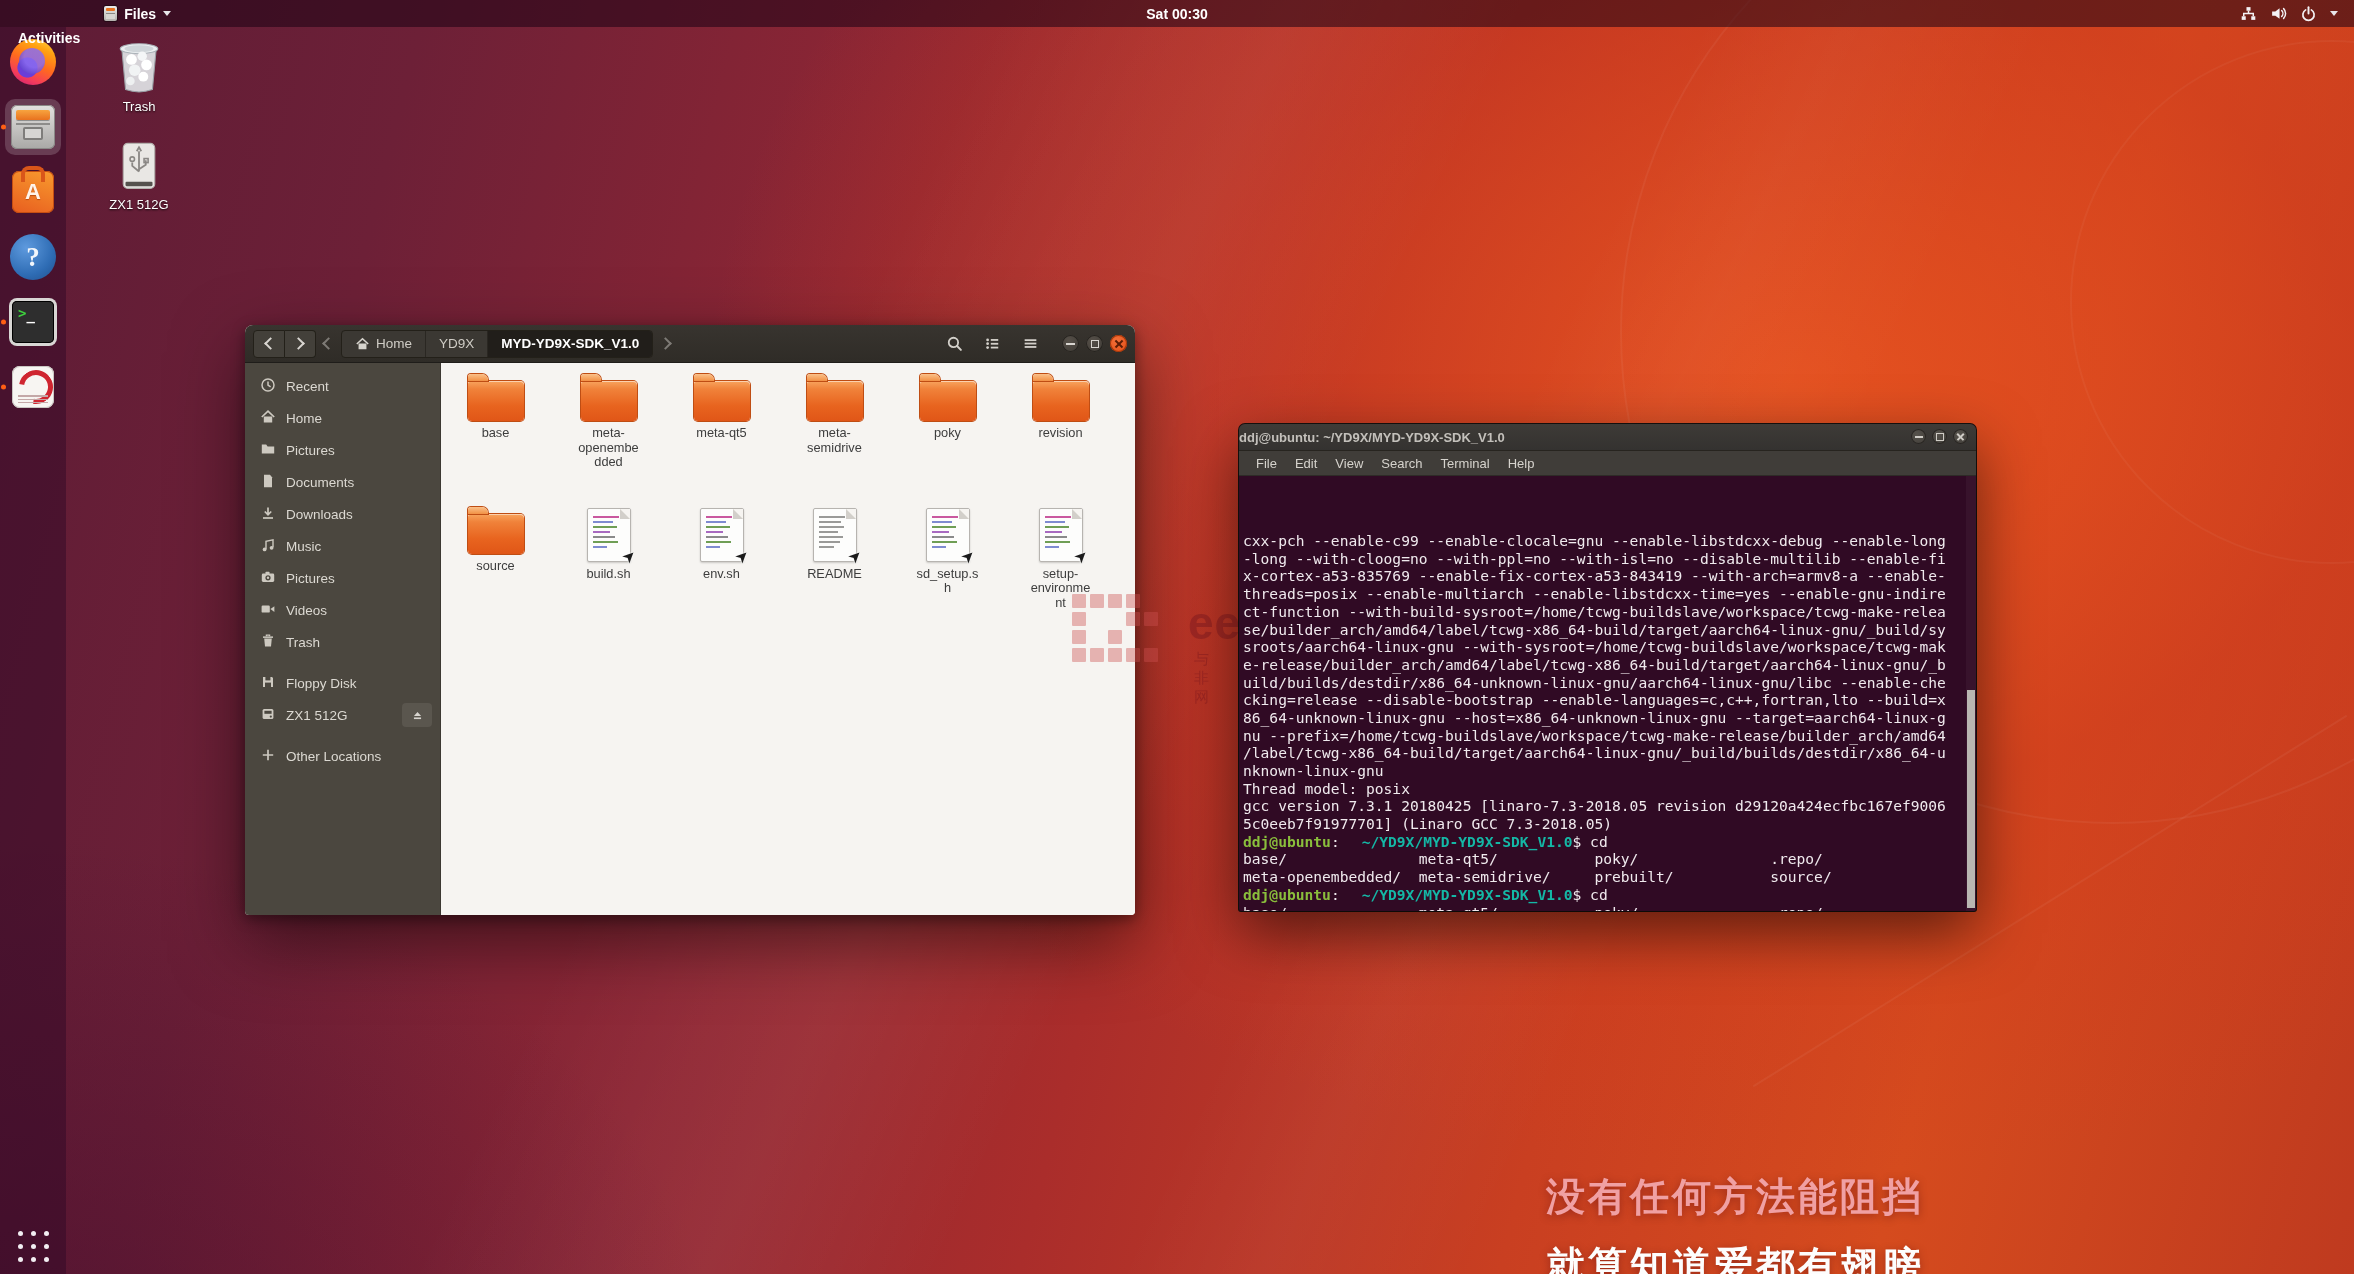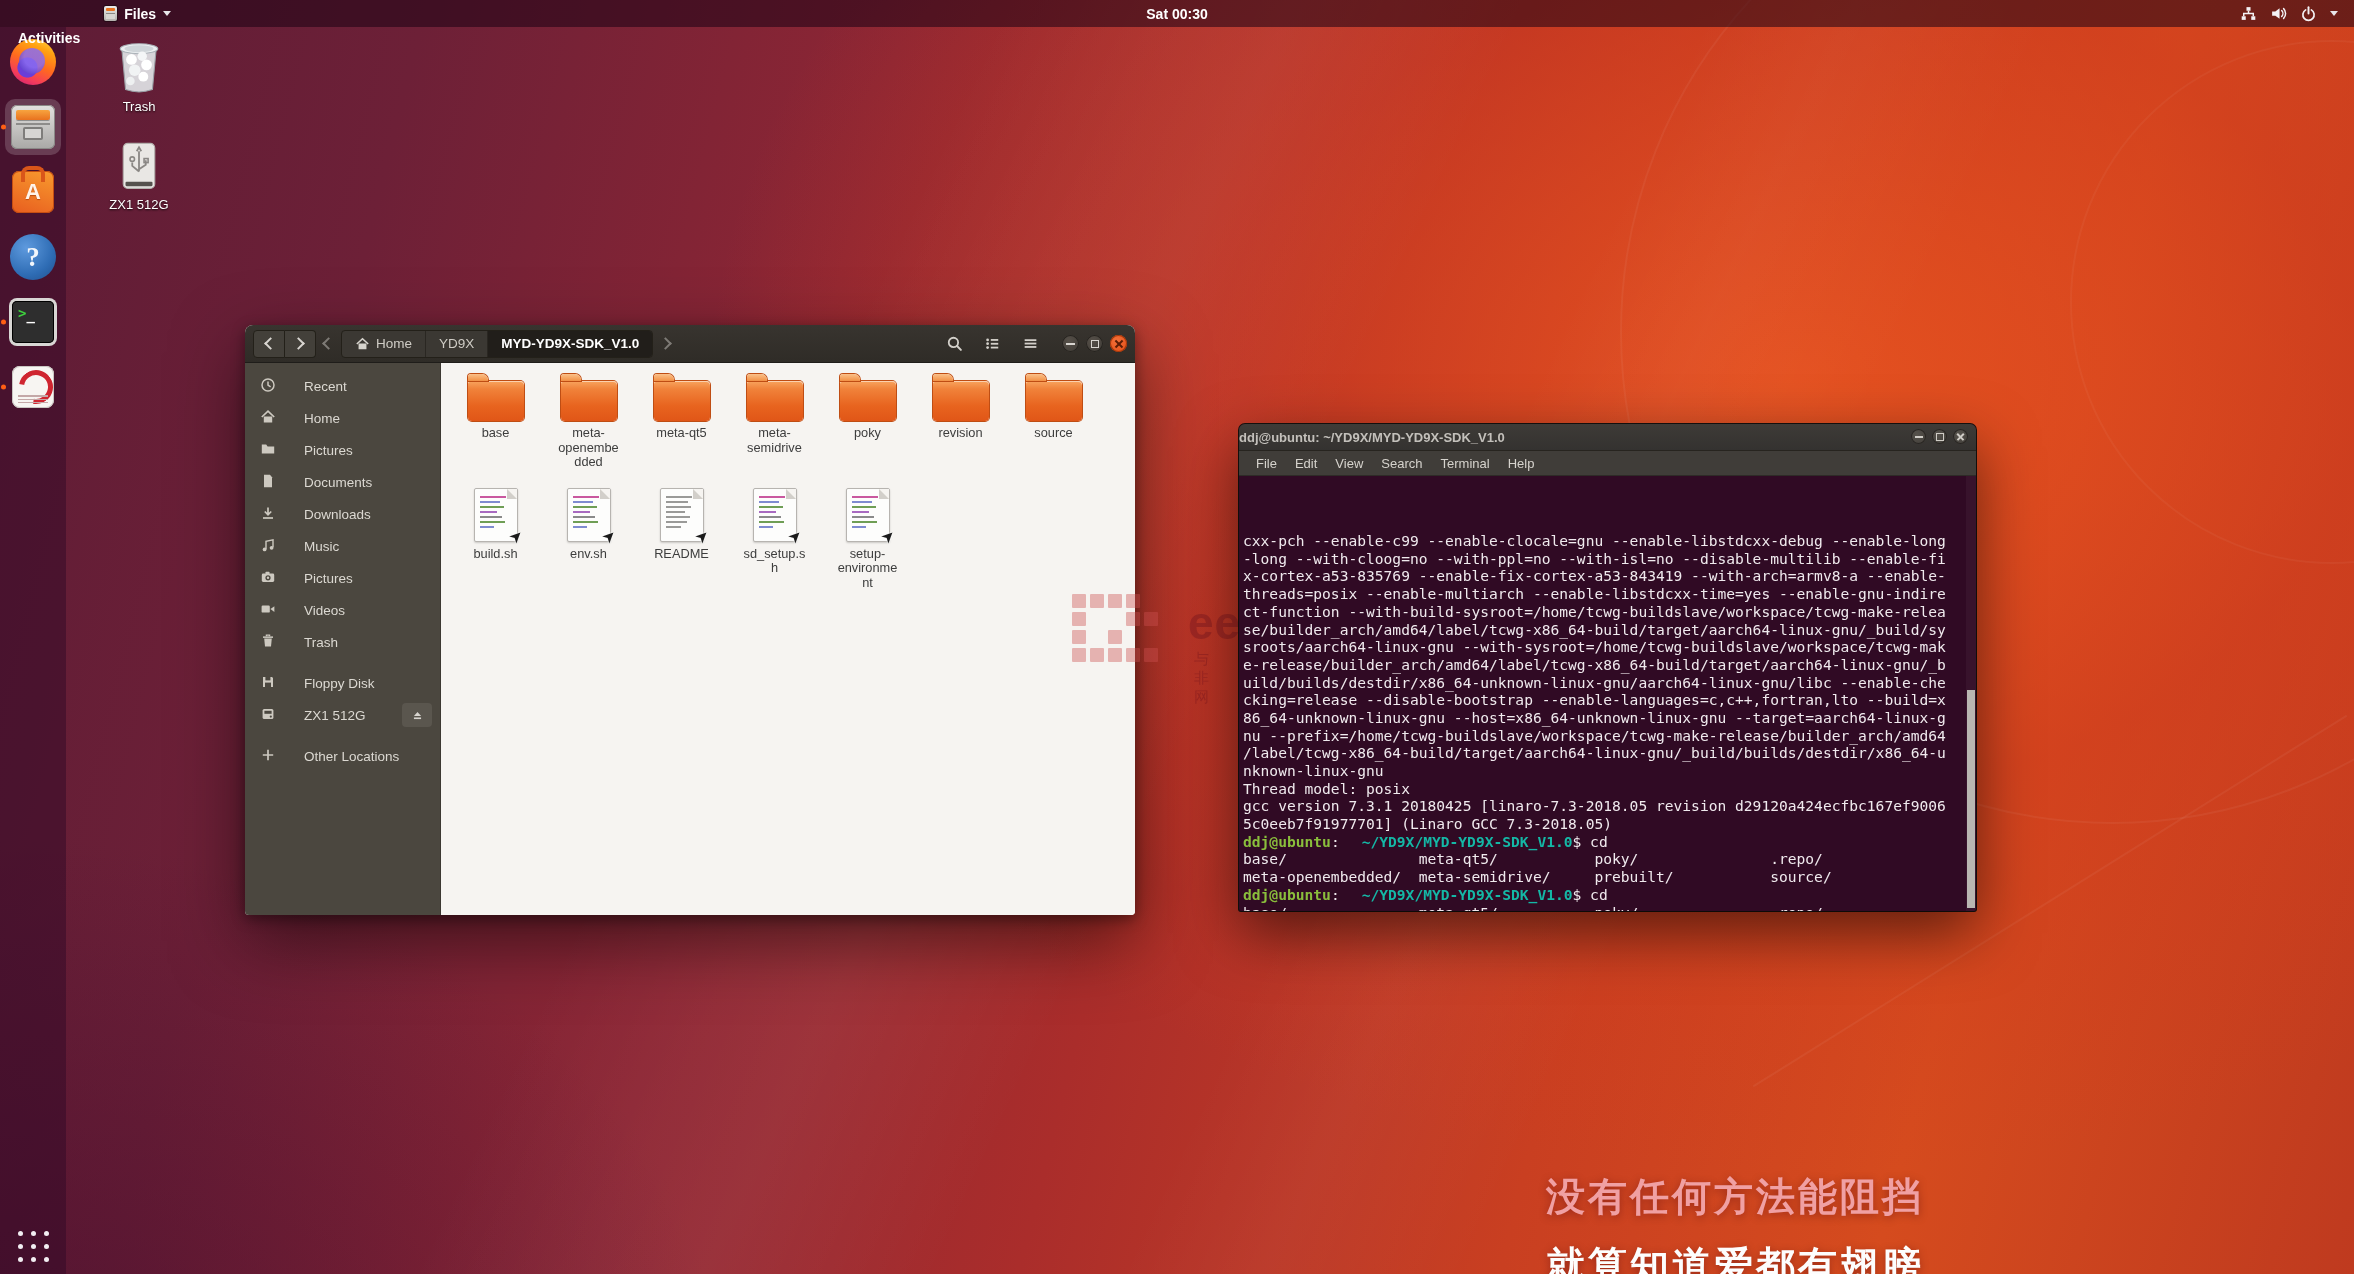--- a/index.html
+++ b/index.html
@@ -96,25 +96,25 @@
   .winbtns{display:flex;gap:7px;margin-left:10px;}
   .winbtn{width:17px;height:17px;border-radius:50%;background:radial-gradient(circle at 40% 35%,#565049,#3e3a35);box-shadow:inset 0 0 0 1px #26231f;position:relative;}
   .winbtn.min::before{content:"";position:absolute;left:4px;right:4px;top:8px;height:1.8px;background:#d8d5d0;}
   .winbtn.max::before{content:"";position:absolute;left:4.5px;top:4.5px;width:6px;height:6px;border:1.5px solid #d8d5d0;}
   .winbtn.close{background:radial-gradient(circle at 40% 35%,#f4713a,#e04a12);box-shadow:inset 0 0 0 1px #a33609;}
   .winbtn.close::before,.winbtn.close::after{content:"";position:absolute;left:3.5px;top:7.6px;width:10px;height:1.8px;background:#5c1d06;}
   .winbtn.close::before{transform:rotate(45deg);}
   .winbtn.close::after{transform:rotate(-45deg);}
   .fwin-body{display:flex;height:553px;}
   .sidebar{width:196px;background:#4b473f;border-right:1px solid #3c3832;padding-top:7px;box-sizing:border-box;}
-  .side-item{height:32px;display:flex;align-items:center;gap:28px;padding-left:15px;color:#dcd9d2;font-size:13.5px;}
+  .side-item{height:32px;display:flex;align-items:center;gap:10px;padding-left:15px;color:#dcd9d2;font-size:13.5px;}
   .side-item svg{flex:0 0 auto;}
   .side-space{height:9px;}
   .eject-btn{margin-left:auto;margin-right:8px;width:30px;height:24px;border-radius:4px;background:#5a564e;display:flex;align-items:center;justify-content:center;}
-  .fcontent{flex:1;background:#f6f4f1;padding:10px 0 0 8px;box-sizing:border-box;display:flex;flex-wrap:wrap;align-content:flex-start;}
+  .fcontent{flex:1;background:#f6f4f1;padding:10px 0 0 8px;box-sizing:border-box;display:flex;flex-wrap:wrap;align-content:flex-start;gap:20px;}
   .fitem{width:93px;margin-bottom:16px;}
   .gfolder{width:56px;height:40px;margin:8px auto 0;position:relative;border-radius:2px 4px 4px 4px;
     background:linear-gradient(180deg,#f8a45e 0%,#f0823a 20%,#e8641f 62%,#e05617 100%);
     box-shadow:inset 0 1px 0 rgba(255,255,255,.5), 0 0 0 1px #bf4d13;}
   .gfolder::before{content:"";position:absolute;top:-7px;left:0;width:20px;height:7px;border-radius:3px 6px 0 0;
     background:linear-gradient(180deg,#fac089,#f29145);box-shadow:0 0 0 1px #bf4d13;}
   .gfile{width:42px;height:52px;margin:2px auto 0;background:#fdfdfc;border:1px solid #b7b4b0;border-radius:2px;position:relative;box-shadow:0 1px 2px rgba(0,0,0,.18);}
   .gfile .fold{position:absolute;top:0;right:0;width:0;height:0;border-top:10px solid #f6f4f1;border-left:10px solid #d2cfca;}
   .gfile .lines{position:absolute;left:5px;top:7px;width:30px;height:32px;background-repeat:no-repeat;}
   .gfile.script .lines{background-image:

